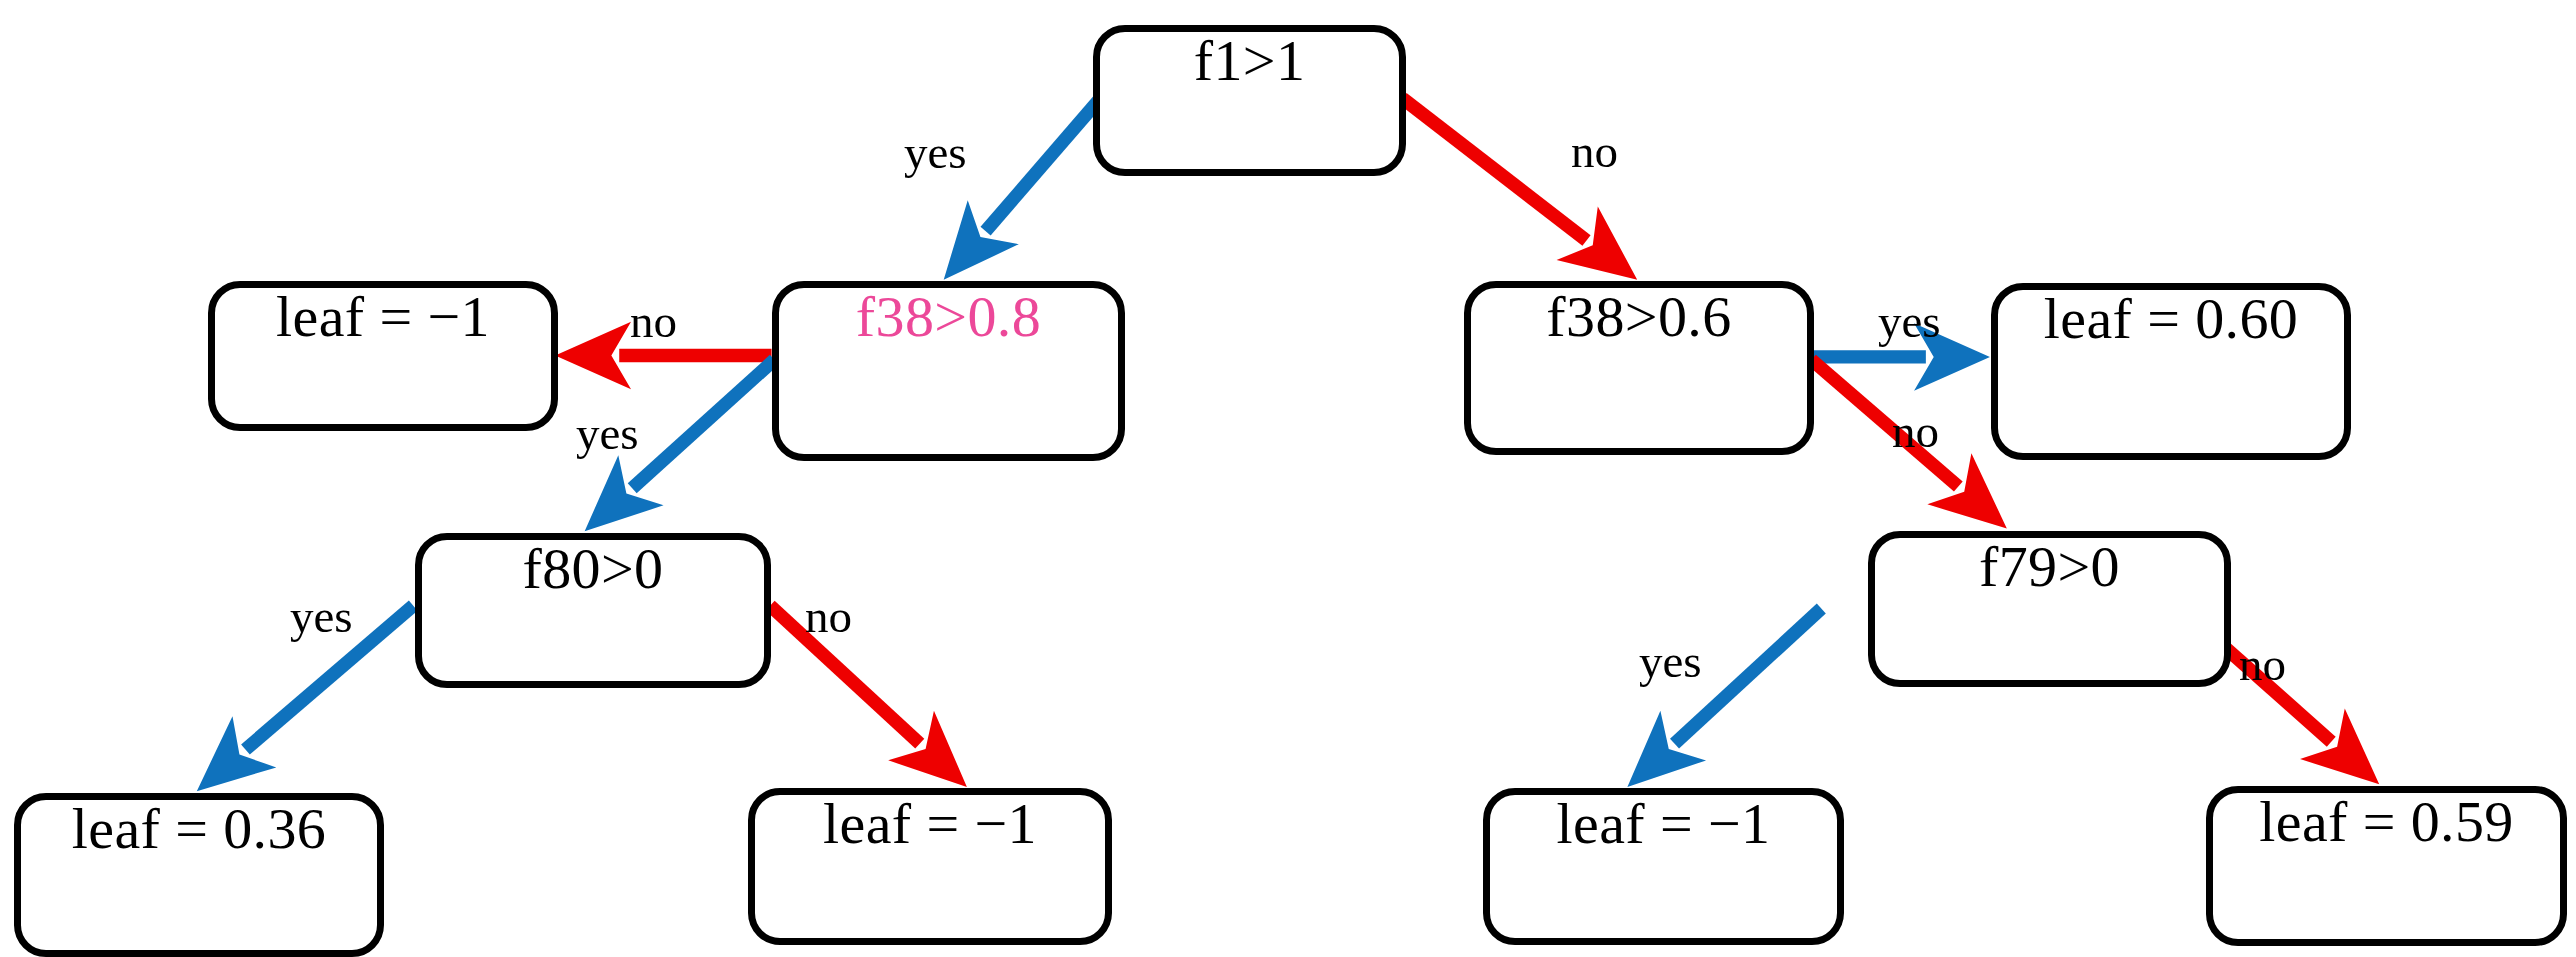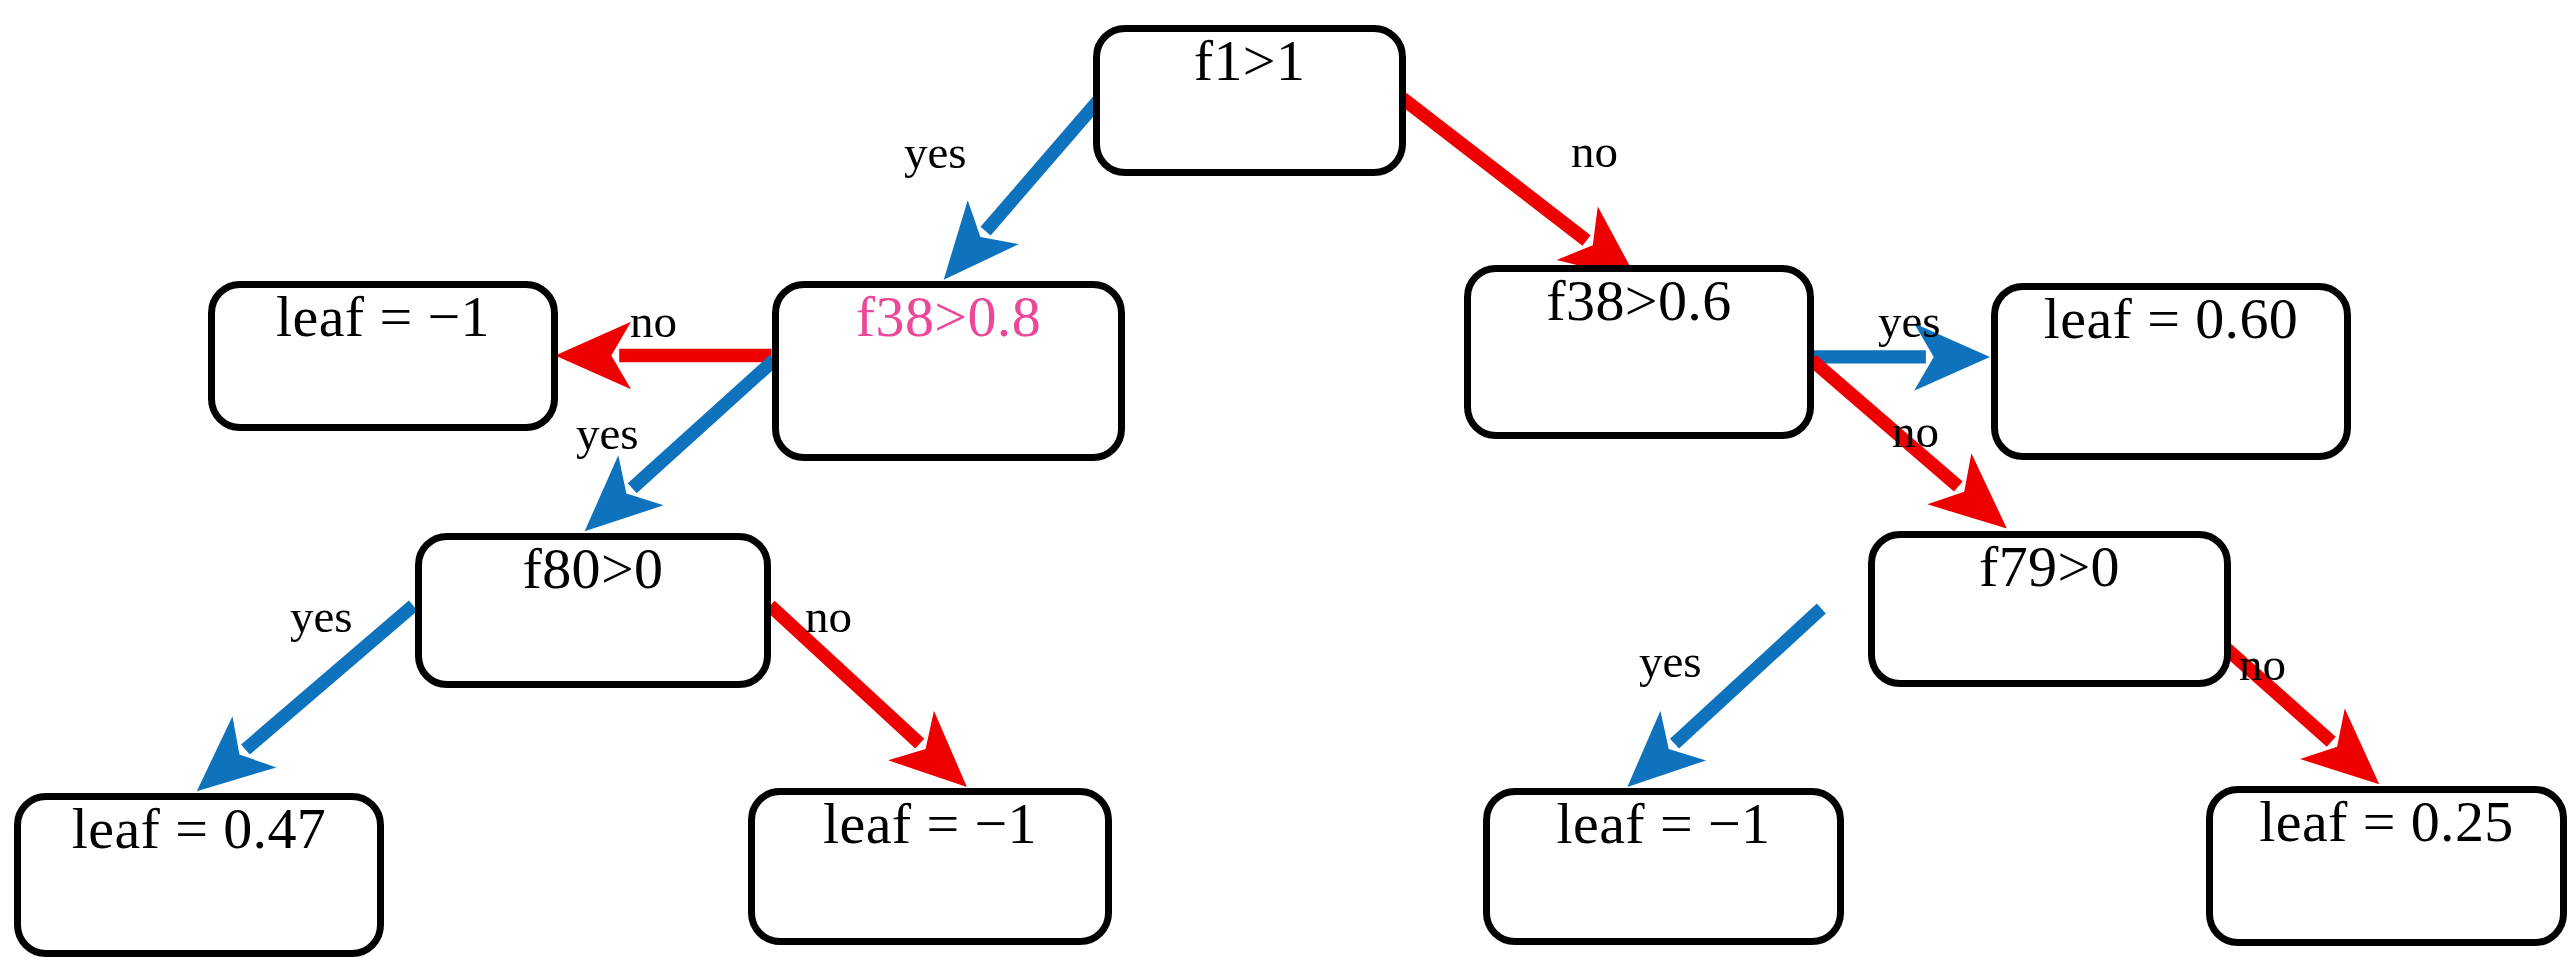--- a/index.html
+++ b/index.html
@@ -100,43 +100,43 @@
   <div id="node-layer">
       <div class="node" style="left: 1093px; top: 25px; width: 313px; height: 151px; border-color: rgb(0, 0, 0); background: rgb(255, 255, 255); color: rgb(0, 0, 0);">
         <span>f1&gt;1</span>
       </div>
       <div class="node" style="left: 772px; top: 281px; width: 353px; height: 180px; border-color: rgb(0, 0, 0); background: rgb(255, 255, 255); color: #ec4899;">
         <span>f38&gt;0.8</span>
       </div>
       <div class="node" style="left: 208px; top: 281px; width: 350px; height: 150px; border-color: rgb(0, 0, 0); background: rgb(255, 255, 255); color: rgb(0, 0, 0);">
         <span>leaf = −1</span>
       </div>
-      <div class="node" style="left: 1464px; top: 265px; width: 350px; height: 174px; border-color: rgb(0, 0, 0); background: rgb(255, 255, 255); color: rgb(0, 0, 0);">
+      <div class="node" style="left: 1464px; top: 281px; width: 350px; height: 174px; border-color: rgb(0, 0, 0); background: rgb(255, 255, 255); color: rgb(0, 0, 0);">
         <span>f38&gt;0.6</span>
       </div>
       <div class="node" style="left: 1991px; top: 283px; width: 360px; height: 177px; border-color: rgb(0, 0, 0); background: rgb(255, 255, 255); color: rgb(0, 0, 0);">
         <span>leaf = 0.60</span>
       </div>
       <div class="node" style="left: 415px; top: 533px; width: 356px; height: 155px; border-color: rgb(0, 0, 0); background: rgb(255, 255, 255); color: #000000;">
         <span>f80&gt;0</span>
       </div>
       <div class="node" style="left: 1820px; top: 531px; width: 363px; height: 156px; border-color: rgb(0, 0, 0); background: rgb(255, 255, 255); color: rgb(0, 0, 0); margin-left: 48px;">
         <span>f79&gt;0</span>
       </div>
       <div class="node" style="left: 14px; top: 793px; width: 370px; height: 164px; border-color: rgb(0, 0, 0); background: rgb(255, 255, 255); color: rgb(0, 0, 0);">
-        <span>leaf = 0.47</span>
+        <span>leaf = 0.36</span>
       </div>
       <div class="node" style="left: 748px; top: 788px; width: 364px; height: 157px; border-color: rgb(0, 0, 0); background: rgb(255, 255, 255); color: rgb(0, 0, 0);">
         <span>leaf = −1</span>
       </div>
       <div class="node" style="left: 1483px; top: 788px; width: 361px; height: 157px; border-color: rgb(0, 0, 0); background: rgb(255, 255, 255); color: rgb(0, 0, 0);">
         <span>leaf = −1</span>
       </div>
       <div class="node" style="left: 2206px; top: 786px; width: 361px; height: 160px; border-color: rgb(0, 0, 0); background: rgb(255, 255, 255); color: rgb(0, 0, 0);">
-        <span>leaf = 0.25</span>
+        <span>leaf = 0.59</span>
       </div>
     </div>
   <div id="label-layer">
       <div class="edge-label" style="left: 904px; top: 129px;">yes</div>
       <div class="edge-label" style="left: 1571px; top: 128px;">no</div>
       <div class="edge-label" style="left: 630px; top: 298px;">no</div>
       <div class="edge-label" style="left: 576px; top: 410px;">yes</div>
       <div class="edge-label" style="left: 1878px; top: 298px;">yes</div>
       <div class="edge-label" style="left: 1892px; top: 408px;">no</div>
       <div class="edge-label" style="left: 290px; top: 593px;">yes</div>

